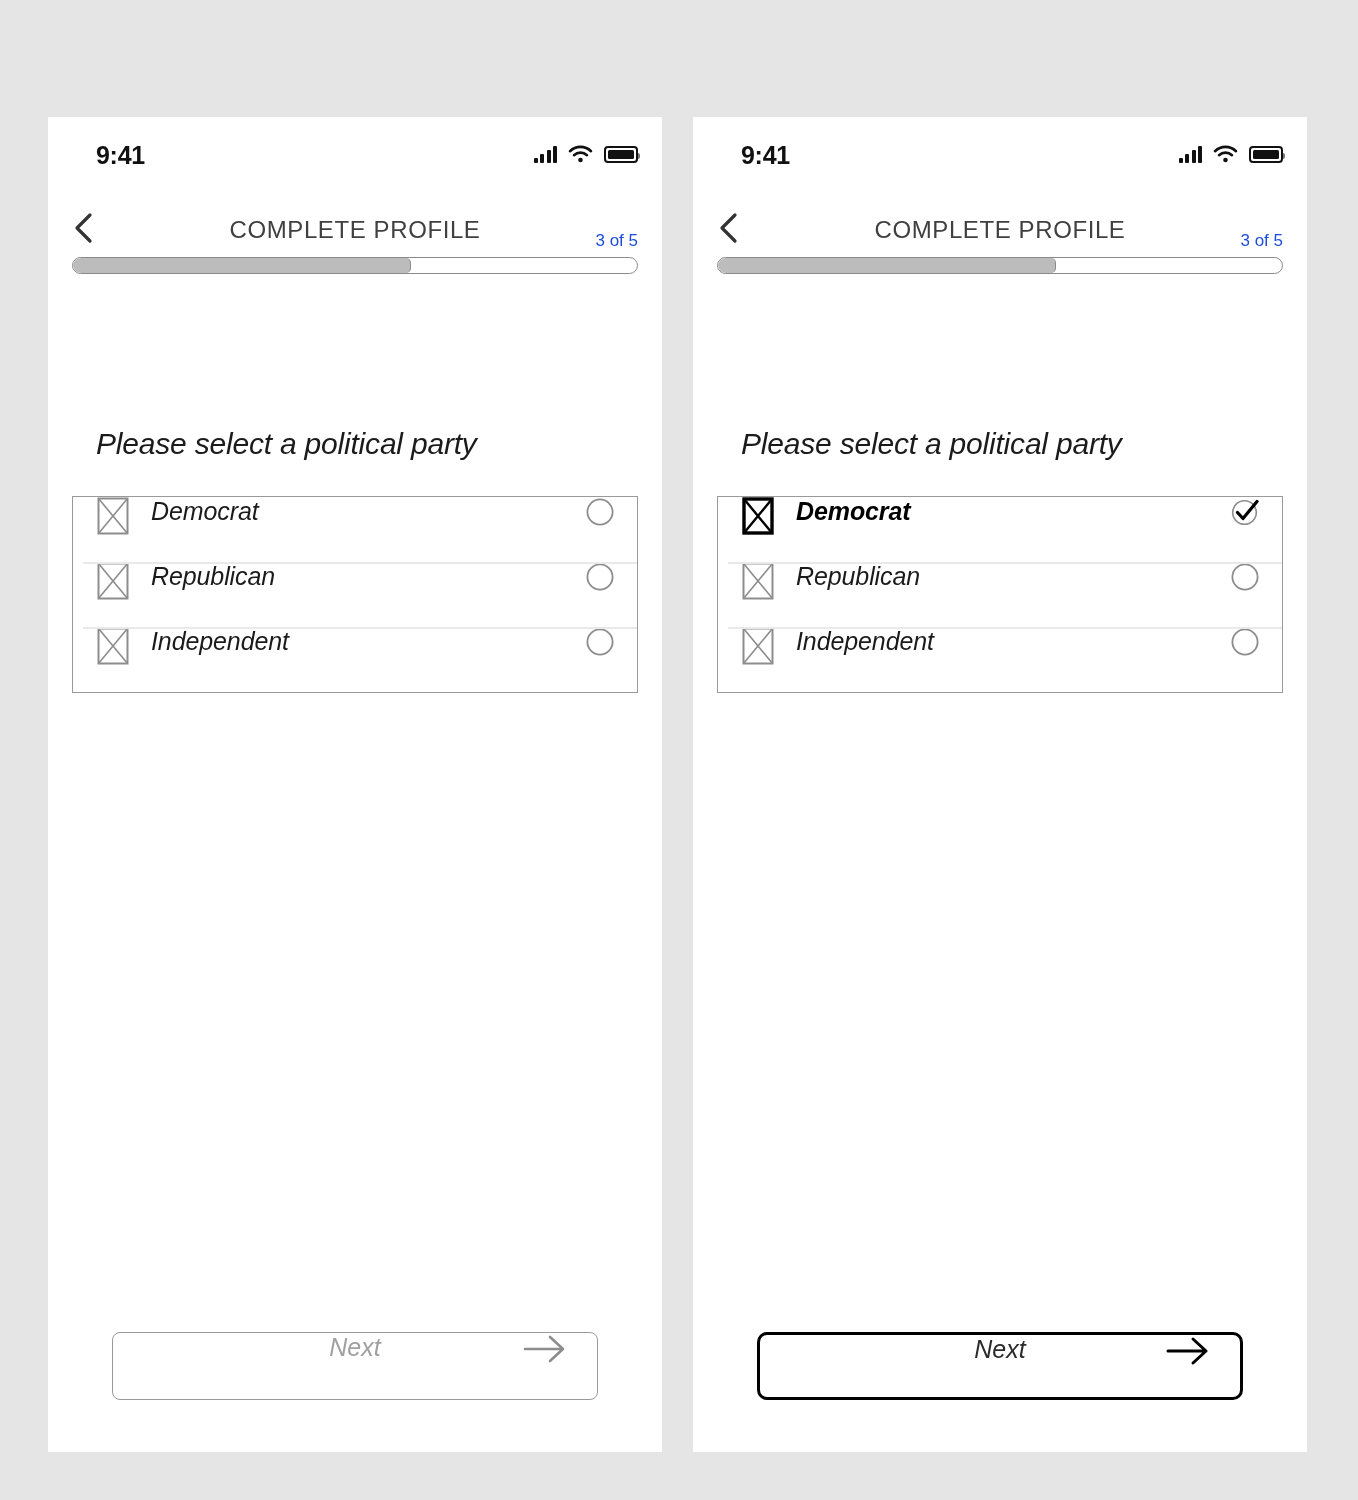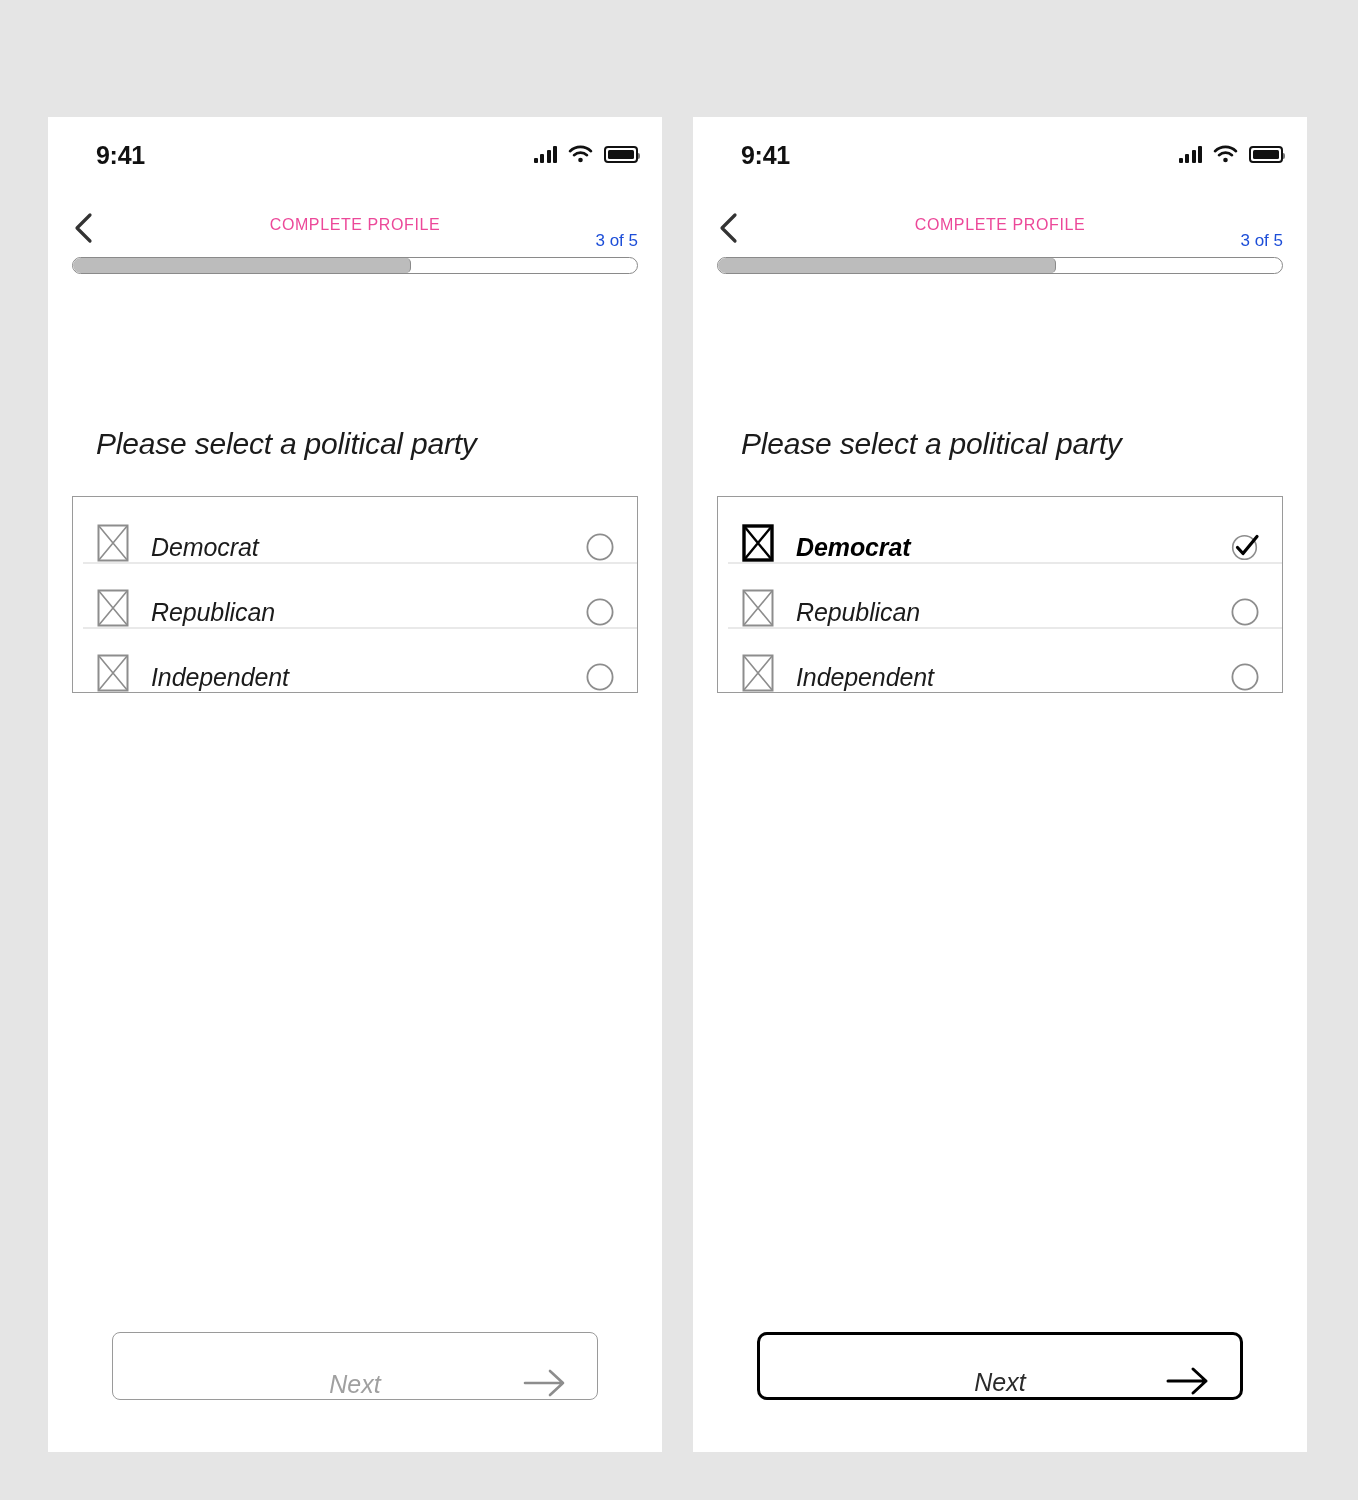--- a/index.html
+++ b/index.html
@@ -106,23 +106,23 @@
     width: 28px;
     height: 34px;
     cursor: pointer;
   }
   .nav-title {
     position: absolute;
     left: 0;
     right: 0;
     top: 25px;
     text-align: center;
-    font-size: 16px;
+    font-size: 24px;
     letter-spacing: 0.6px;
-    color: #ec4899;
+    color: #404040;
   }
   .nav-step {
     position: absolute;
     right: 24px;
     top: 40px;
     font-size: 17px;
     color: #1d4ed8;
   }
 
   
@@ -161,21 +161,21 @@
     position: absolute;
     left: 24px;
     right: 24px;
     top: 222px;
     border: 1px solid #9a9a9a;
     background: #fff;
   }
   .option-row {
     position: relative;
     display: flex;
-    align-items: flex-end;
+    align-items: flex-start;
     height: 65px;
     padding: 0 22px 0 24px;
     cursor: pointer;
   }
   .option-row + .option-row::before {
     content: "";
     position: absolute;
     left: 10px;
     right: 0;
     top: 0;
@@ -205,21 +205,21 @@
   }
 
   
   .next-btn {
     position: absolute;
     left: 64px;
     right: 64px;
     bottom: 52px;
     height: 68px;
     display: flex;
-    align-items: flex-end;
+    align-items: flex-start;
     justify-content: center;
     border: 1.5px solid #9a9a9a;
     border-radius: 8px;
     background: #fff;
     cursor: pointer;
   }
   .next-btn.enabled {
     border: 3px solid #000;
     border-radius: 10px;
   }

